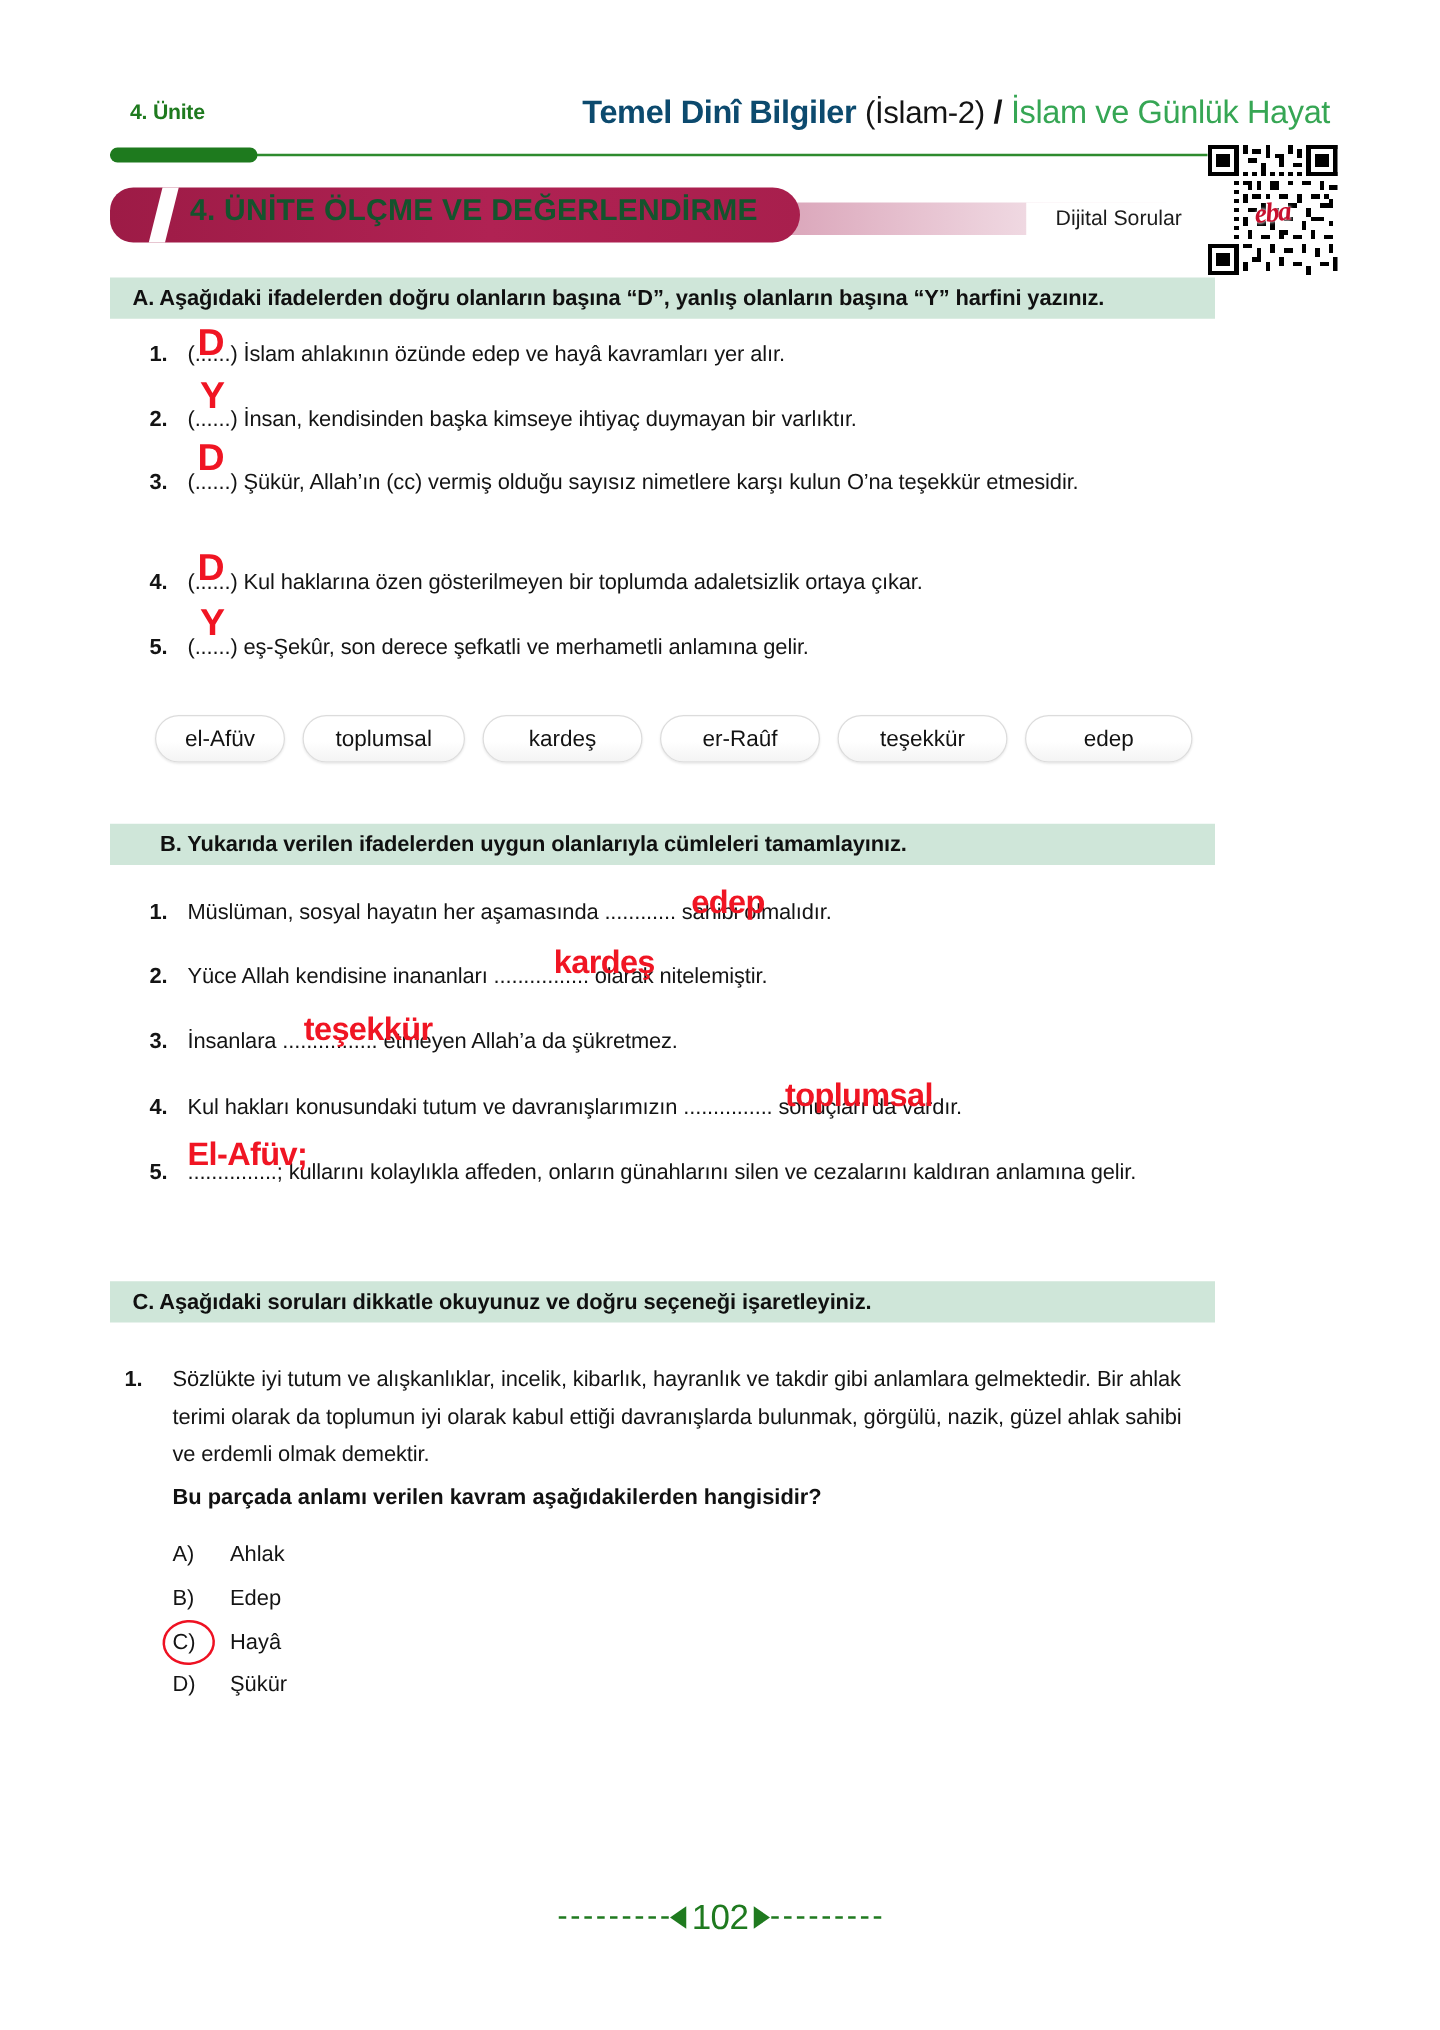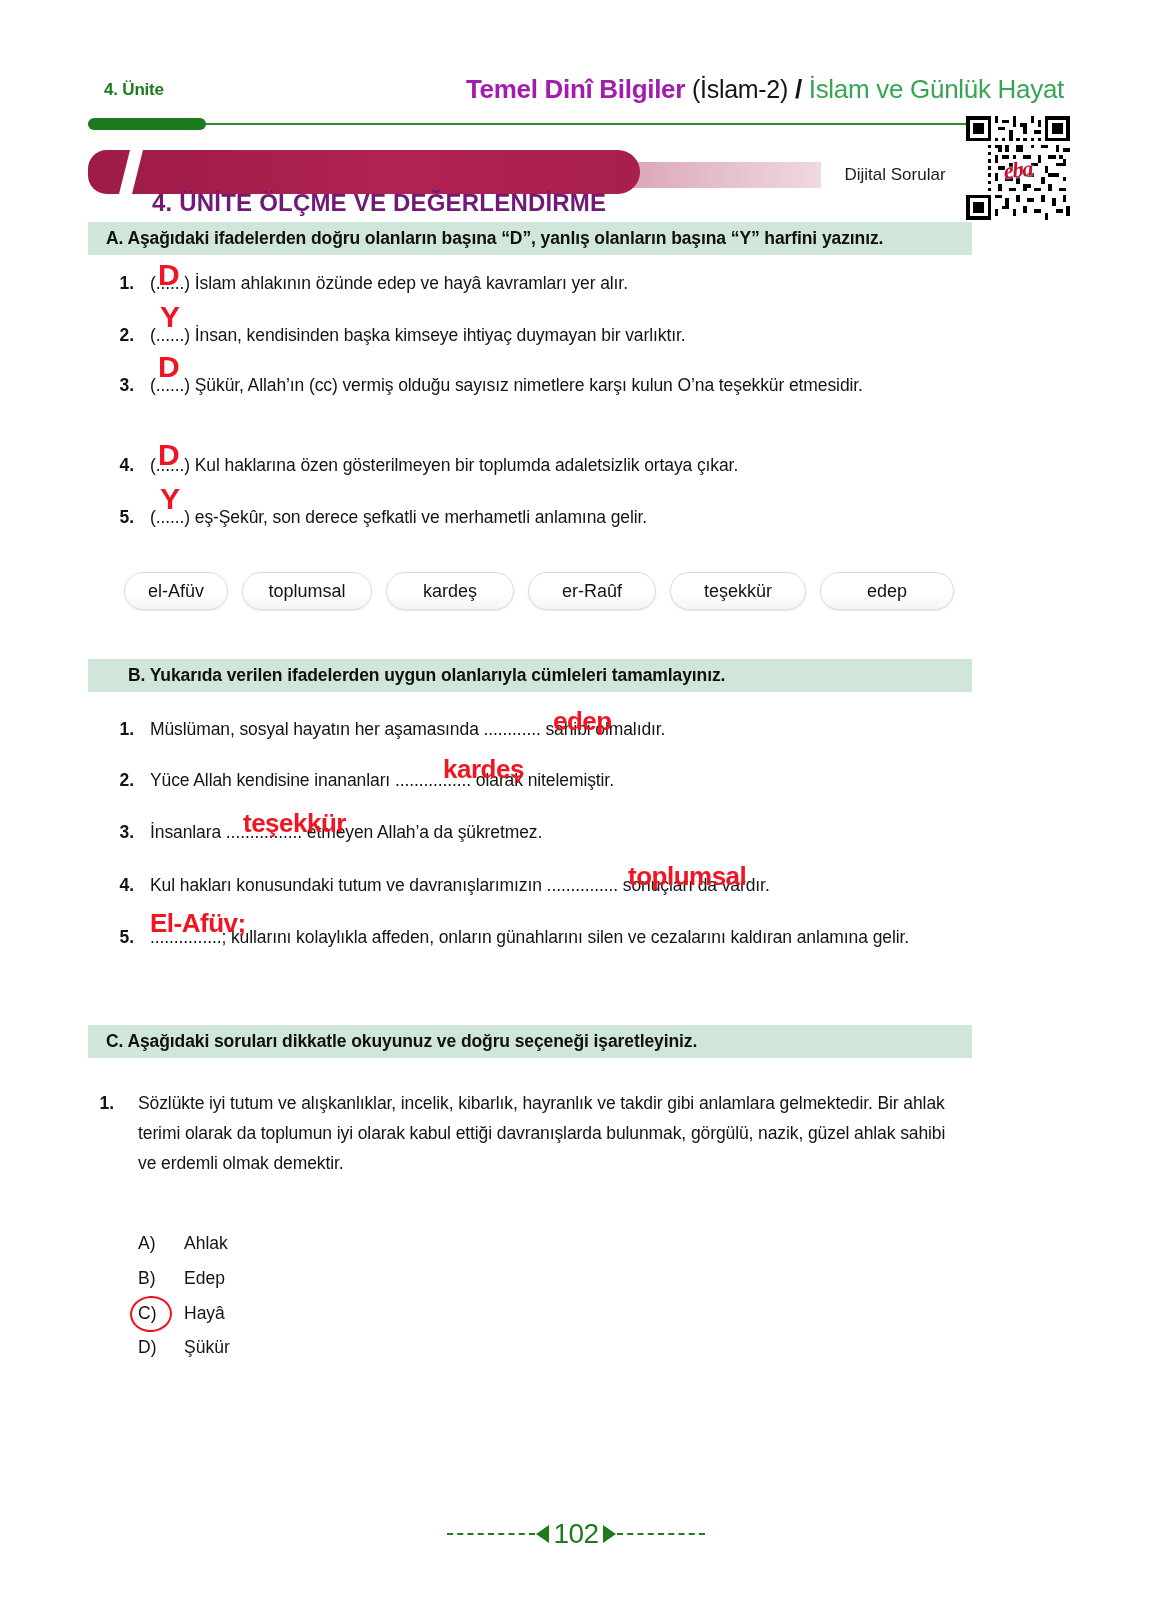--- a/index.html
+++ b/index.html
@@ -41,21 +41,21 @@
   }
   .hdr-title {
     position: absolute;
     right: 0px;
     top: 4px;
     font-size: 26px;
     white-space: nowrap;
     text-align: right;
     letter-spacing: -0.3px;
   }
-  .hdr-title .t-main { font-weight: bold; color: #a21caf; }
+  .hdr-title .t-main { font-weight: bold; color: #0c4a6e; }
   .hdr-title .t-paren { font-weight: normal; font-size: 25px; color: #141414; }
   .hdr-title .t-slash { font-weight: bold; color: #141414; }
   .hdr-title .t-green { color: #36a654; font-weight: normal; }
 
   .rule-wrap {
     position: absolute;
     left: 88px;
     top: 118px;
     width: 976px;
     height: 12px;
@@ -102,24 +102,23 @@
     height: 64px;
     background: #ffffff;
     transform: skewX(-14deg);
   }
   .banner-text {
     position: absolute;
     left: 64px;
     top: 9px;
     font-size: 24px;
     font-weight: bold;
-    color: #701a75;
+    color: #14532d;
     letter-spacing: 0.2px;
     white-space: nowrap;
-    margin-top: 34px;
   }
   .banner-fade {
     position: absolute;
     left: 545px;
     top: 16px;
     width: 300px;
     height: 26px;
     background: linear-gradient(90deg,#dba7bb 0%, #e7c3d1 35%, #f3e2e9 75%, #faf2f5 100%);
   }
   .dijital {
@@ -496,20 +495,21 @@
   </div>
   <div class="ans ans-b" style="left:150px; top:908px;">El-Afüv;</div>
 
   <div class="sec-bar" style="top:1025px;">C. Aşağıdaki soruları dikkatle okuyunuz ve doğru seçeneği işaretleyiniz.</div>
 
   <div class="item item-c" style="left:92px; top:1088px; width:860px;">
     <span class="num">1.</span>
     <span class="body">Sözlükte iyi tutum ve alışkanlıklar, incelik, kibarlık, hayranlık ve takdir gibi anlamlara gelmektedir. Bir ahlak terimi olarak da toplumun iyi olarak kabul ettiği davranışlarda bulunmak, görgülü, nazik, güzel ahlak sahibi ve erdemli olmak demektir.</span>
   </div>
 
+  <div style="position:absolute; left:138px; top:1187px; width:820px; font-size:17.5px; font-weight:bold; color:#111;">Bu parçada anlamı verilen kavram aşağıdakilerden hangisidir?</div>
 
   <div class="opt" style="left:138px; top:1233px;">
     <span class="lbl">A)</span>
     <span class="txt">Ahlak</span>
   </div>
 
   <div class="opt" style="left:138px; top:1268px;">
     <span class="lbl">B)</span>
     <span class="txt">Edep</span>
   </div>

